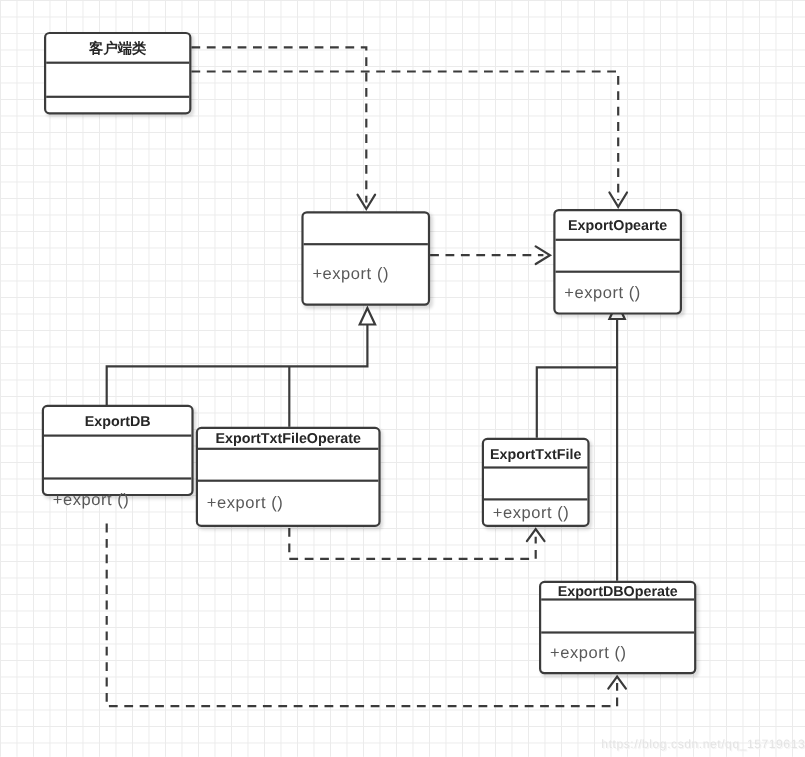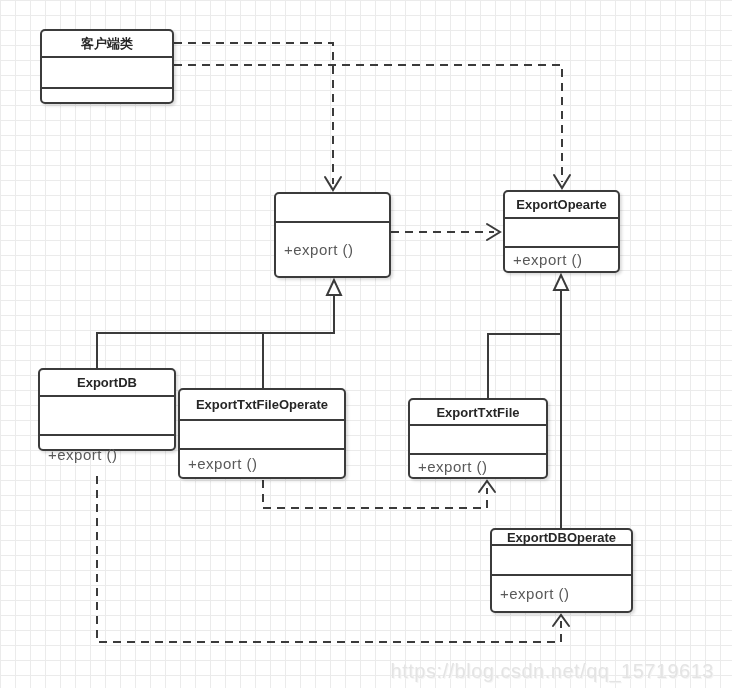--- a/index.html
+++ b/index.html
@@ -63,23 +63,23 @@
     align-items: center;
     padding-left: 8px;
     font-size: 15px;
     color: #595959;
     letter-spacing: 0.5px;
     white-space: pre;
   }
 
   .watermark {
     position: absolute;
-    right: 18px;
+    right: 0;
     bottom: 5px;
-    font-size: 20px;
+    font-size: 11px;
     color: #e4e4e4;
     text-shadow: 1px 1px 0 #f5f5f5;
     letter-spacing: 0.5px;
     user-select: none;
   }
 </style>
 </head>
 <body>
 
 <div class="canvas">
@@ -128,39 +128,39 @@
     <div class="uml-title" style="height:27px;">客户端类</div>
     <div class="uml-attrs" style="height:31px;"></div>
     <div class="uml-method"></div>
   </div>
 
   <div class="uml-box" style="left:274px; top:192px; width:117px; height:86px;">
     <div class="uml-attrs" style="height:29px;"></div>
     <div class="uml-method">+export ()</div>
   </div>
 
-  <div class="uml-box" style="left:503px; top:190px; width:117px; height:83px;">
+  <div class="uml-box" style="left:503px; top:190px; width:117px; height:96px;">
     <div class="uml-title" style="height:27px;">ExportOpearte</div>
     <div class="uml-attrs" style="height:29px;"></div>
     <div class="uml-method">+export ()</div>
   </div>
 
   <div class="uml-box" style="left:38px; top:368px; width:138px; height:83px;gap:10px;">
     <div class="uml-title" style="height:27px;">ExportDB</div>
     <div class="uml-attrs" style="height:29px;"></div>
     <div class="uml-method">+export ()</div>
   </div>
 
   <div class="uml-box" style="left:178px; top:388px; width:168px; height:91px;">
-    <div class="uml-title" style="height:31px;">ExportTxtFileOperate</div>
+    <div class="uml-title" style="height:19px;">ExportTxtFileOperate</div>
     <div class="uml-attrs" style="height:29px;"></div>
     <div class="uml-method">+export ()</div>
   </div>
 
-  <div class="uml-box" style="left:408px; top:398px; width:140px; height:81px;">
+  <div class="uml-box" style="left:438px; top:398px; width:98px; height:81px;">
     <div class="uml-title" style="height:26px;">ExportTxtFile</div>
     <div class="uml-attrs" style="height:29px;"></div>
     <div class="uml-method">+export ()</div>
   </div>
 
   <div class="uml-box" style="left:490px; top:528px; width:143px; height:85px;">
     <div class="uml-title" style="height:16px;">ExportDBOperate</div>
     <div class="uml-attrs" style="height:30px;"></div>
     <div class="uml-method">+export ()</div>
   </div>

